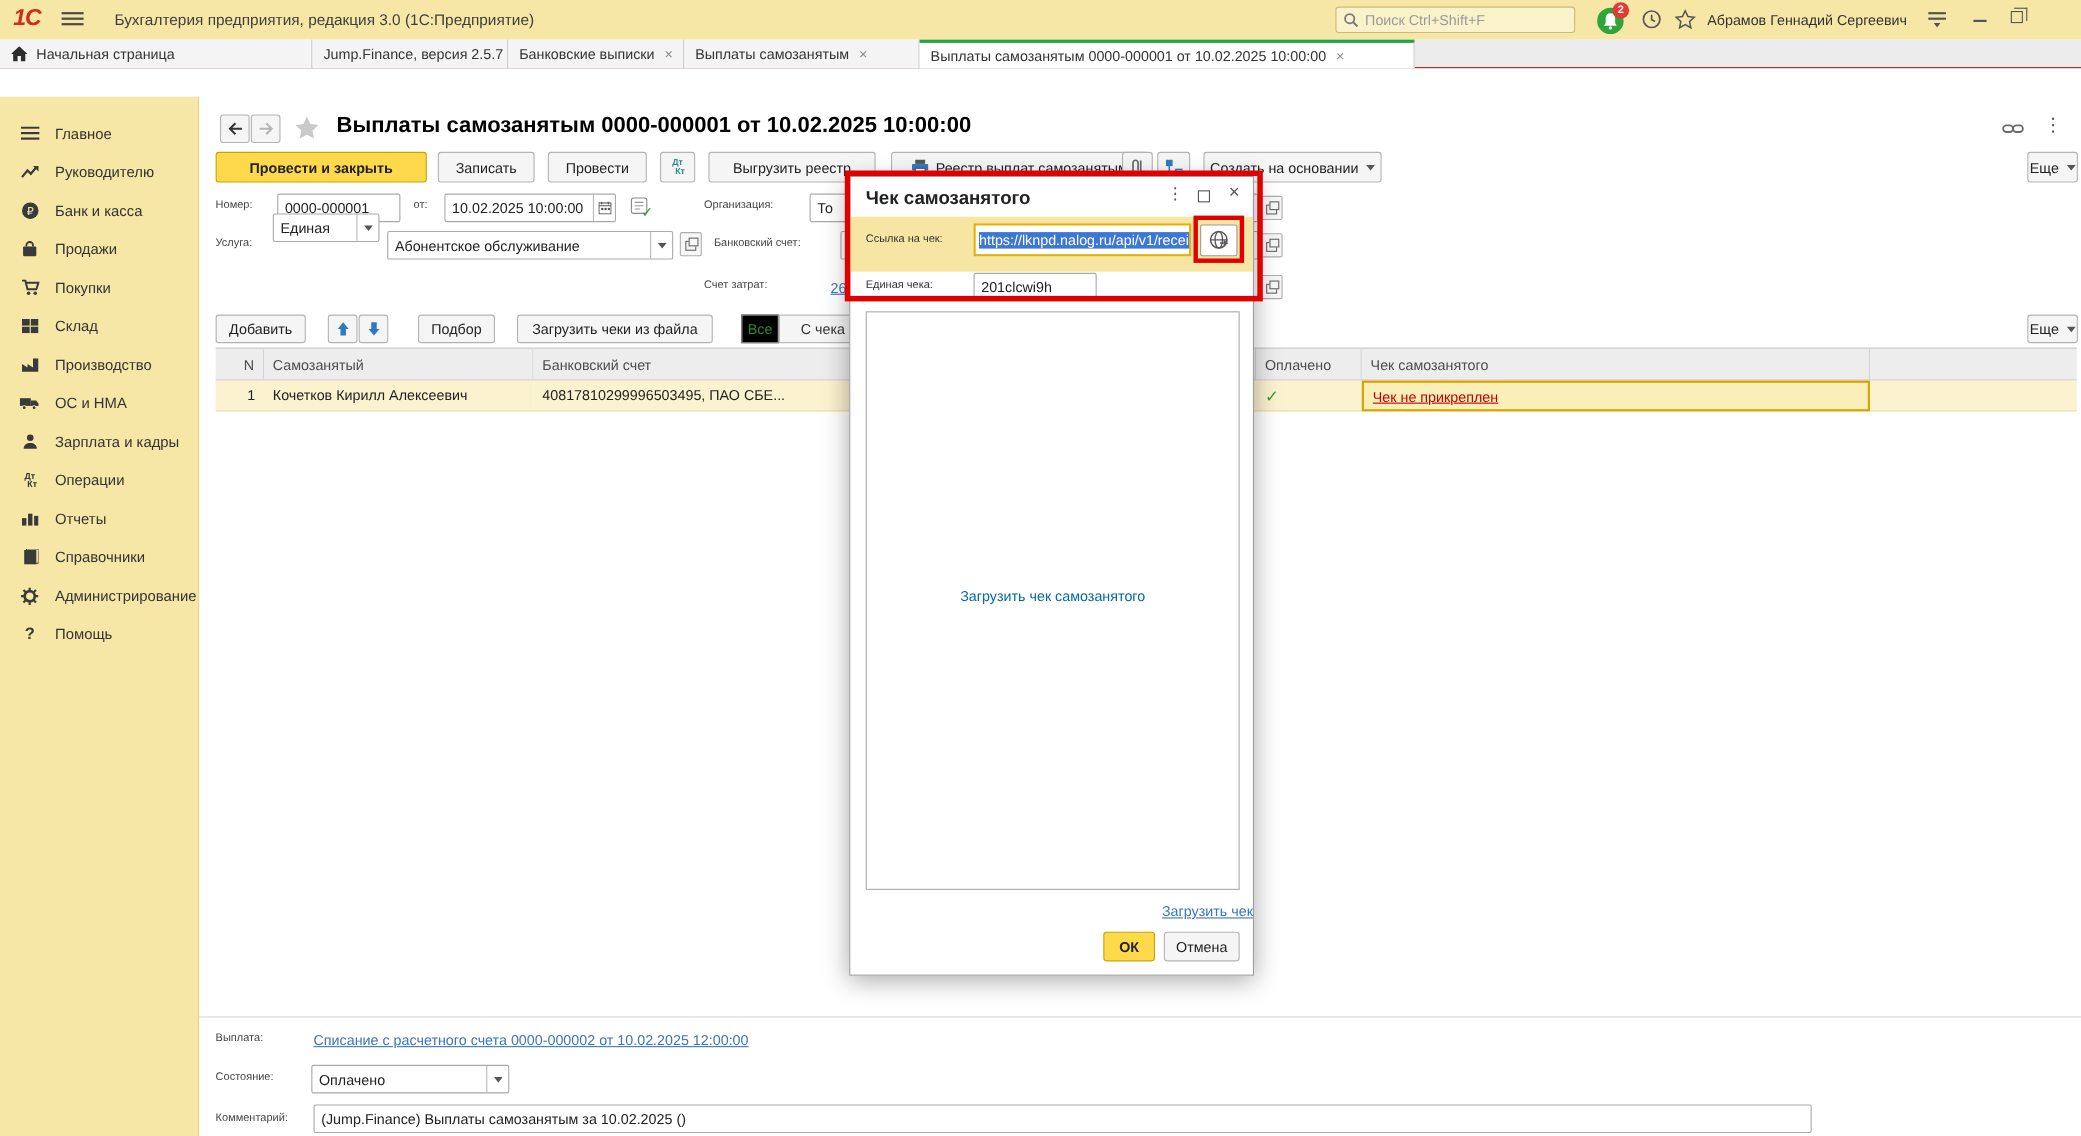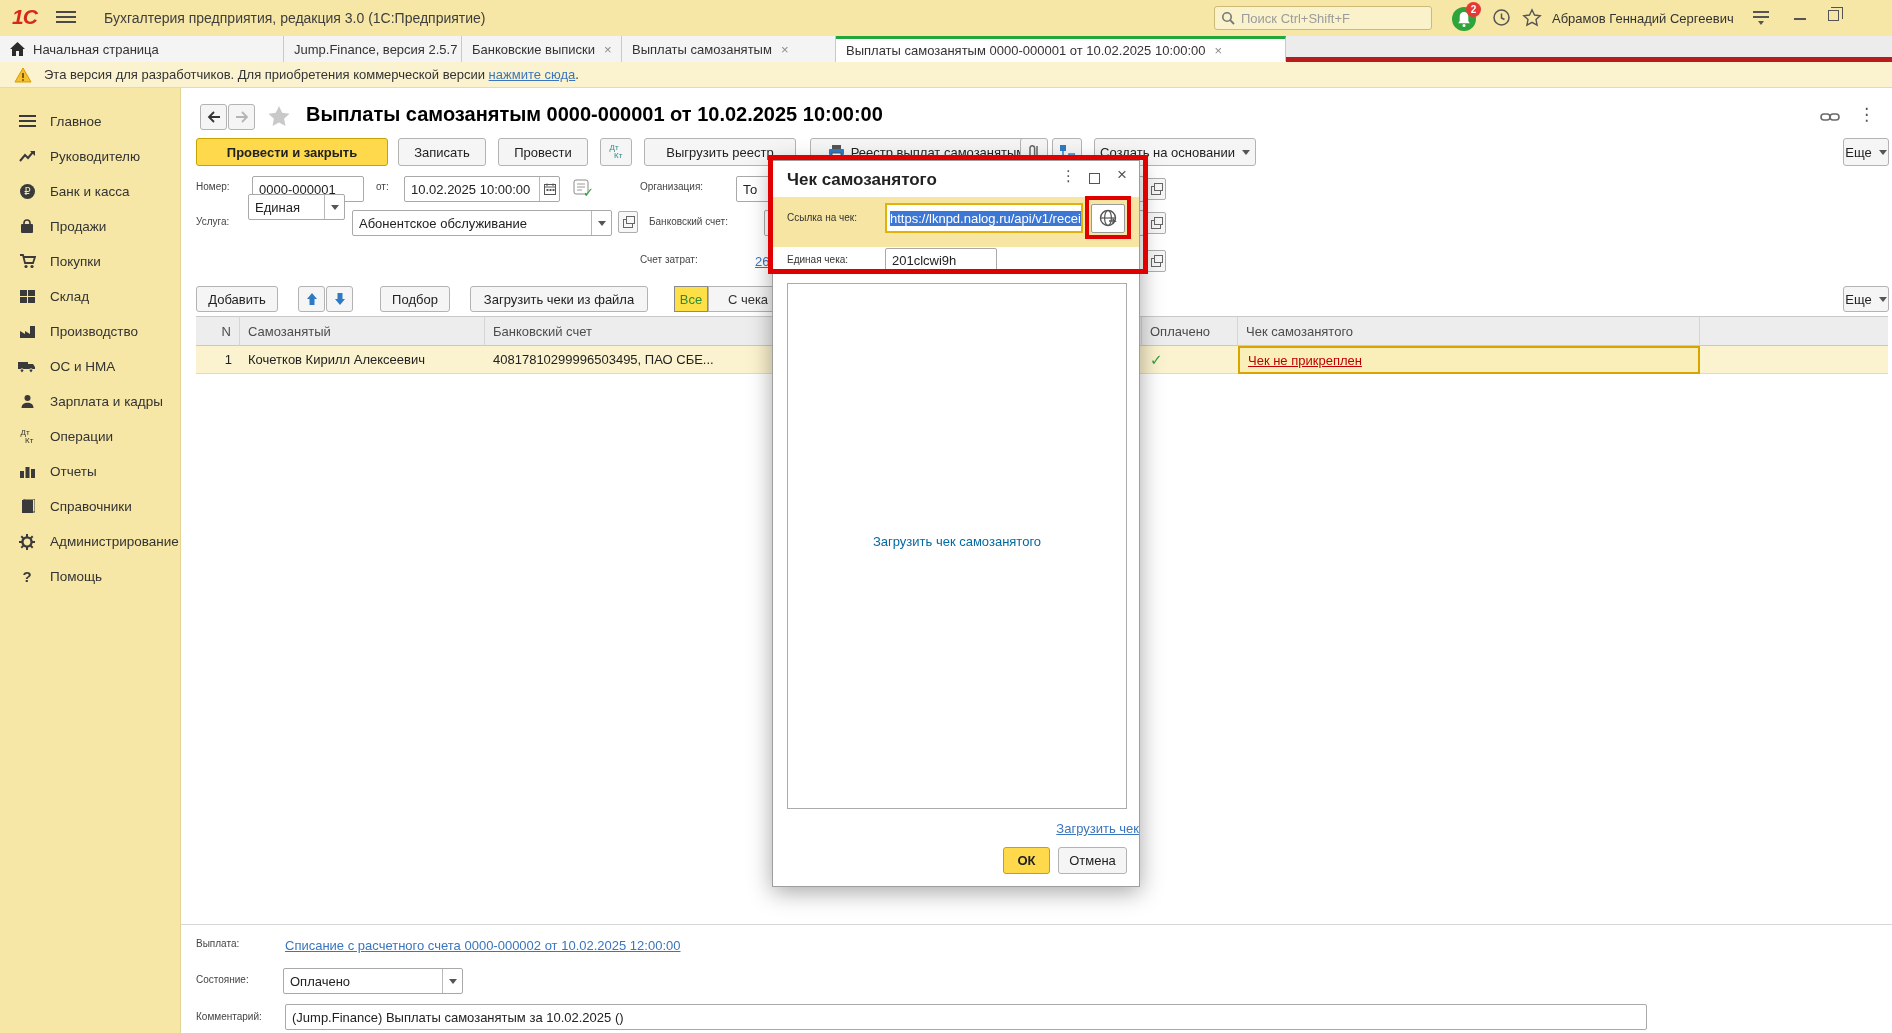--- a/index.html
+++ b/index.html
@@ -20,37 +20,37 @@
   .bell-wrap { position:absolute; left:1452px; top:5px; width:30px; height:28px; cursor:pointer; }
   .bell-circle { position:absolute; left:0; top:2px; width:24px; height:24px; border-radius:50%; background:#2FA43B; }
   .badge { position:absolute; left:14px; top:-3px; min-width:15px; height:15px; border-radius:8px; background:#E53935; color:#fff; font-size:10px; font-weight:bold; text-align:center; line-height:15px; padding:0 3px; }
   .icon-btn-top { position:absolute; top:8px; width:22px; height:20px; cursor:pointer; }
   .username { position:absolute; left:1552px; top:11px; font-size:13px; color:#333; cursor:pointer; }
   .win-min { position:absolute; left:1794px; top:18px; width:12px; height:2px; background:#555; cursor:pointer; }
   .win-restore { position:absolute; left:1828px; top:10px; width:11px; height:11px; border:1px solid #555; background:transparent; cursor:pointer; }
   .win-restore:before { content:""; position:absolute; left:2px; top:-4px; width:11px; height:11px; border:1px solid #555; border-left:none; border-bottom:none; }
 
   
-  .tabbar { position:absolute; left:0; top:36px; width:1892px; height:26px; background:#ECECEC; border-bottom:5px solid #b91c1c; display:flex; }
+  .tabbar { position:absolute; left:0; top:36px; width:1892px; height:26px; background:#ECECEC; border-bottom:1px solid #b91c1c; display:flex; }
   .tab { position:relative; height:26px; border-right:1px solid #C9C9C9; background:#F4F4F4; display:flex; align-items:center; padding:0 10px; font-size:13px; color:#333; cursor:pointer; white-space:nowrap; overflow:hidden; }
   .tab.active { background:#fff; border-top:3px solid #22A73D; border-bottom:1px solid #fff; }
   .tab .x { margin-left:9px; color:#8a8a8a; font-size:13px; cursor:pointer; }
   .homeico { width:15px; height:14px; margin-right:8px; }
 
   
   .warnbar { position:absolute; left:0; top:62px; width:1892px; height:26px; background:#FBF3CF; border-bottom:1px solid #E4DCB0; display:flex; align-items:center; padding-left:14px; }
   .warn-tri { width:18px; height:16px; margin-right:12px; }
   a.link { color:#3A75BD; text-decoration:underline; cursor:pointer; }
 
   
   .sidebar { position:absolute; left:0; top:88px; width:181px; height:945px; background:#F6E7A6; border-right:1px solid #E3D493; padding-top:16px; }
   .side-item { height:35px; display:flex; align-items:center; padding-left:16px; cursor:pointer; color:#333; }
   .side-item .ic { width:22px; height:18px; margin-right:12px; display:flex; align-items:center; justify-content:center; flex:none; }
   .side-item span.lbl { font-size:13.5px; }
-  .dtkt { font-size:8px; font-weight:normal; color:#333; line-height:8px; text-align:left; }
+  .dtkt { font-size:8px; font-weight:bold; color:#333; line-height:8px; text-align:center; }
 
   
   .btn { position:absolute; height:28px; background:#F5F5F5; border:1px solid #B3B3B3; border-radius:3px; font-size:13px; color:#222; display:flex; align-items:center; justify-content:center; padding:0 12px; cursor:pointer; white-space:nowrap; }
   .btn-yellow { background:#FFD94C; border-color:#C7A300; font-weight:bold; }
   .caret { display:inline-block; width:0; height:0; border-left:4px solid transparent; border-right:4px solid transparent; border-top:5px solid #555; margin-left:7px; }
   .lab { position:absolute; font-size:10px; color:#444; white-space:nowrap; }
   .field { position:absolute; height:26px; background:#fff; border:1px solid #A9A9A9; border-radius:2px; font-size:13px; color:#222; display:flex; align-items:center; padding:0 6px; }
   .field input { border:none; outline:none; width:100%; font-size:13px; font-family:inherit; color:#222; background:transparent; }
   .combo-arrow { position:absolute; right:0; top:0; width:20px; height:100%; border-left:1px solid #B9B9B9; display:flex; align-items:center; justify-content:center; cursor:pointer; }
   .open-btn { position:absolute; width:20px; height:22px; border:1px solid #ADADAD; border-radius:2px; background:#F7F7F7; cursor:pointer; }
@@ -72,21 +72,21 @@
   .url-sel { background:#3D77D6; color:#fff; font-size:13px; white-space:nowrap; }
   .globe-btn { position:absolute; left:318px; top:43px; width:34px; height:29px; background:#fff; border:1px solid #9a9a9a; border-radius:2px; display:flex; align-items:center; justify-content:center; cursor:pointer; }
   .dropzone { position:absolute; left:14px; top:122px; width:340px; height:526px; border:1px solid #ABABAB; background:#fff; }
   .dz-ph { position:absolute; left:0; top:250px; width:100%; text-align:center; color:#0369a1; font-size:13px; }
 
   
   .red1 { position:absolute; left:768px; top:155px; width:380px; height:119px; border:5px solid #E10000; z-index:60; pointer-events:none; }
   .red2 { position:absolute; left:1085px; top:196px; width:46px; height:43px; border:4px solid #E10000; z-index:61; pointer-events:none; }
 
   .seg { position:absolute; height:26px; display:flex; align-items:center; justify-content:center; font-size:13px; border:1px solid #B3B3B3; background:#F5F5F5; cursor:pointer; padding:0 10px; }
-  .seg.sel { background:#fde047; color:#2E8B2E; border-color:#8a8a8a; }
+  .seg.sel { background:#000000; color:#2E8B2E; border-color:#8a8a8a; }
   .checkmark { color:#2E9E3A; font-weight:bold; font-size:15px; }
   .redlink { color:#C00000; text-decoration:underline; cursor:pointer; }
   svg { display:block; }
 </style>
 </head>
 <body>
 
 <div id="screen">
 
   <div class="topbar">
@@ -151,29 +151,20 @@
     <div class="tab" style="width:214px">
       <span>Выплаты самозанятым</span>
         <span class="x">×</span>
     </div>
     <div class="tab active" style="width:450px">
       <span>Выплаты самозанятым 0000-000001 от 10.02.2025 10:00:00</span>
         <span class="x">×</span>
     </div>
   </div>
 
-  <div class="warnbar">
-    <svg class="warn-tri" viewBox="0 0 18 16">
-        <path d="M9 1L17 15H1z" fill="#F6C02E" stroke="#D89A00"></path>
-        <rect x="8.2" y="6" width="1.6" height="5" fill="#5a4500"></rect>
-        <rect x="8.2" y="12.2" width="1.6" height="1.6" fill="#5a4500"></rect>
-      </svg>
-    <span>Эта версия для разработчиков. Для приобретения коммерческой версии</span>&nbsp;
-    <a class="link">нажмите сюда</a><span>.</span>
-  </div>
 
   <div class="sidebar">
     <div class="side-item">
       <span class="ic">
           <svg width="17" height="13" viewBox="0 0 17 13">
             <rect y="0" width="17" height="2" fill="#3a3a3a"></rect>
             <rect y="5" width="17" height="2" fill="#3a3a3a"></rect>
             <rect y="10" width="17" height="2" fill="#3a3a3a"></rect>
           </svg>
         </span>

